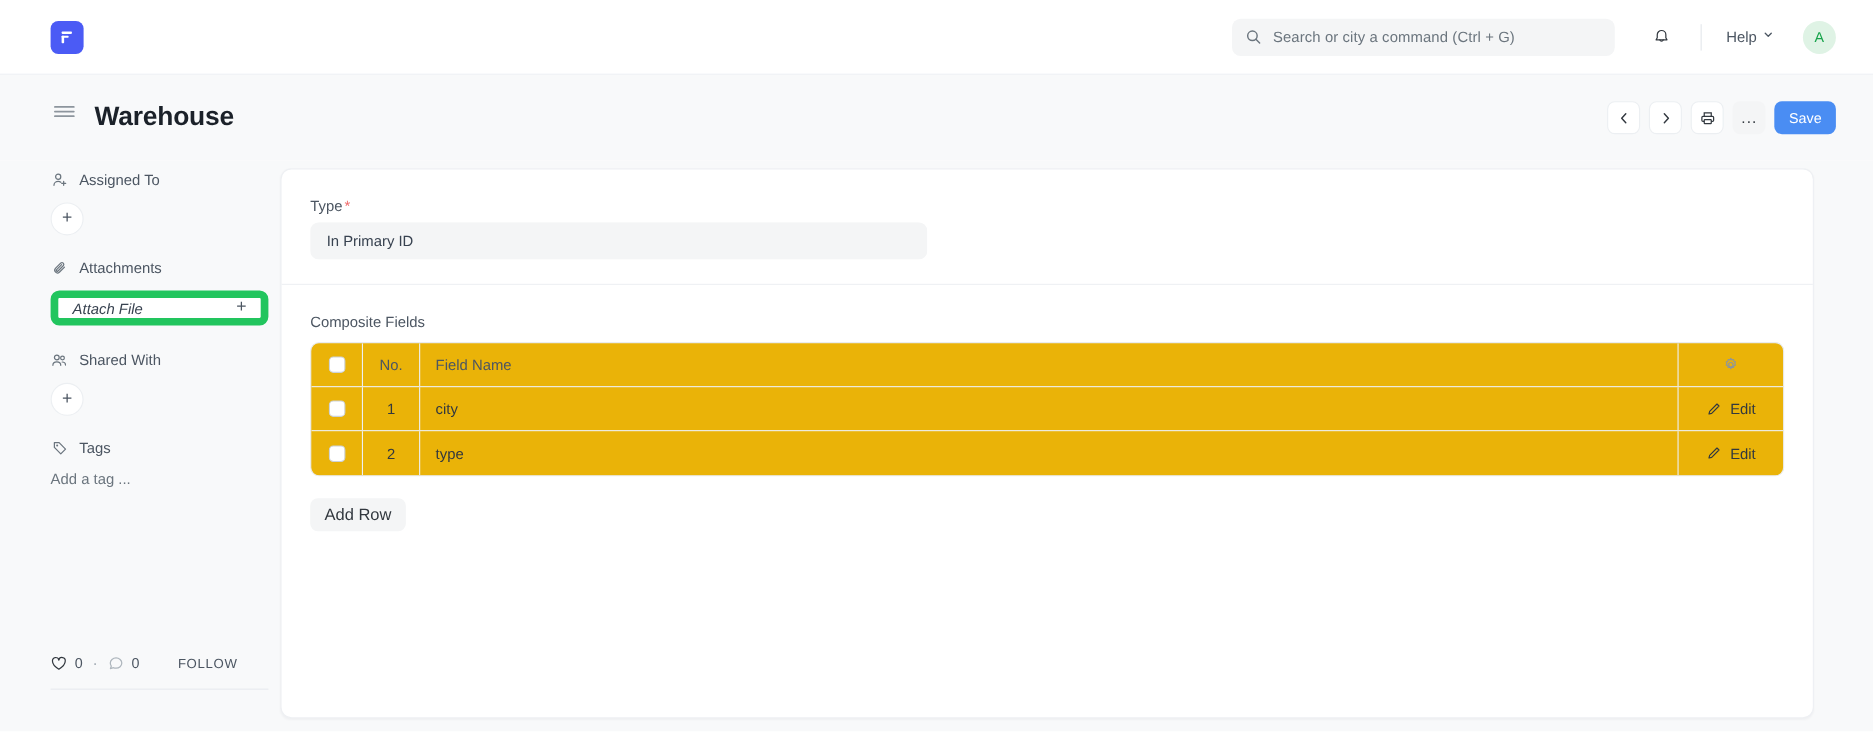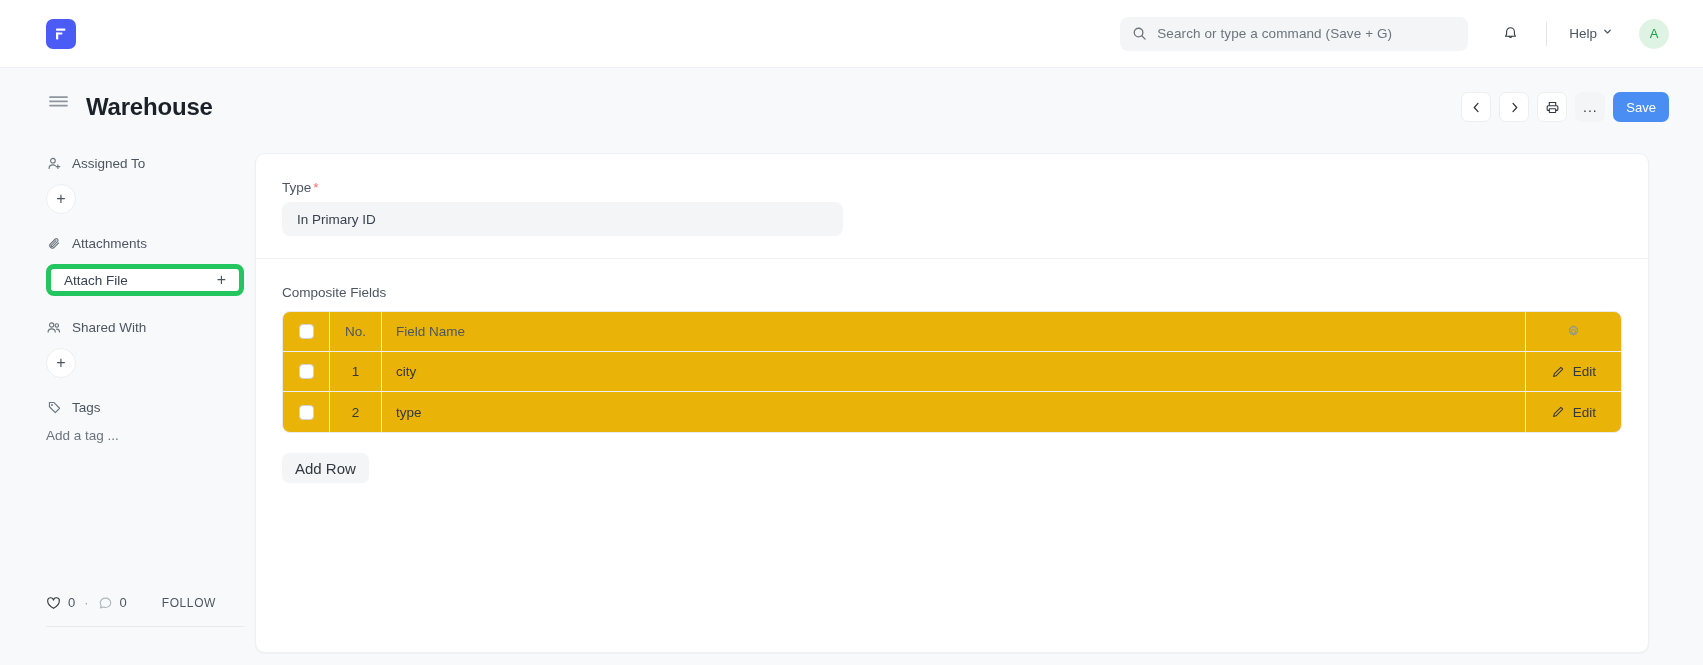--- a/index.html
+++ b/index.html
@@ -170,31 +170,32 @@
     border: 1px solid #eceff2;
     display: flex; align-items: center; justify-content: center;
     cursor: pointer;
     color: #4c5662;
     font-size: 16px;
     margin-bottom: 22px;
   }
   .attach-file {
     width: 198px;
     height: 32px;
-    border: 5px solid #22c55e;
+    border: 7px solid #22c55e;
     background: #ffffff;
     border-radius: 8px;
     display: flex;
     align-items: center;
     justify-content: space-between;
     padding: 0 13px;
     font-size: 13.5px;
     color: #384250;
     cursor: pointer;
     margin-bottom: 24px;
+    font-style: italic;
   }
   .attach-file .plus { font-size: 16px; color: #4c5662; }
   .add-tag {
     font-size: 13.5px;
     color: #6b757e;
     cursor: pointer;
     margin-top: 2px;
   }
   .side-footer {
     position: absolute;
@@ -369,21 +370,21 @@
   </div>
 
   <div class="nav-right">
     <div class="search-box">
       <span>
         <svg width="15" height="15" viewBox="0 0 16 16" fill="none" stroke="#6b757e" stroke-width="1.4">
           <circle cx="7" cy="7" r="4.6"></circle>
             <line x1="10.4" y1="10.4" x2="14" y2="14" stroke-linecap="round"></line>
         </svg>
       </span>
-      <span class="ph">Search or type a command (Save + G)</span>
+      <span class="ph">Search or city a command (Ctrl + G)</span>
     </div>
 
     <div class="bell-btn">
       <span>
         <svg width="17" height="17" viewBox="0 0 20 20" fill="none" stroke="#32383f" stroke-width="1.3">
           <path d="M10 3.2a4.6 4.6 0 0 0-4.6 4.6v3.1L4.2 13.2h11.6l-1.2-2.3V7.8A4.6 4.6 0 0 0 10 3.2z" stroke-linejoin="round"></path>
           <path d="M8.2 13.2a1.85 1.85 0 0 0 3.6 0" stroke-linecap="round"></path>
         </svg>
       </span>
     </div>

